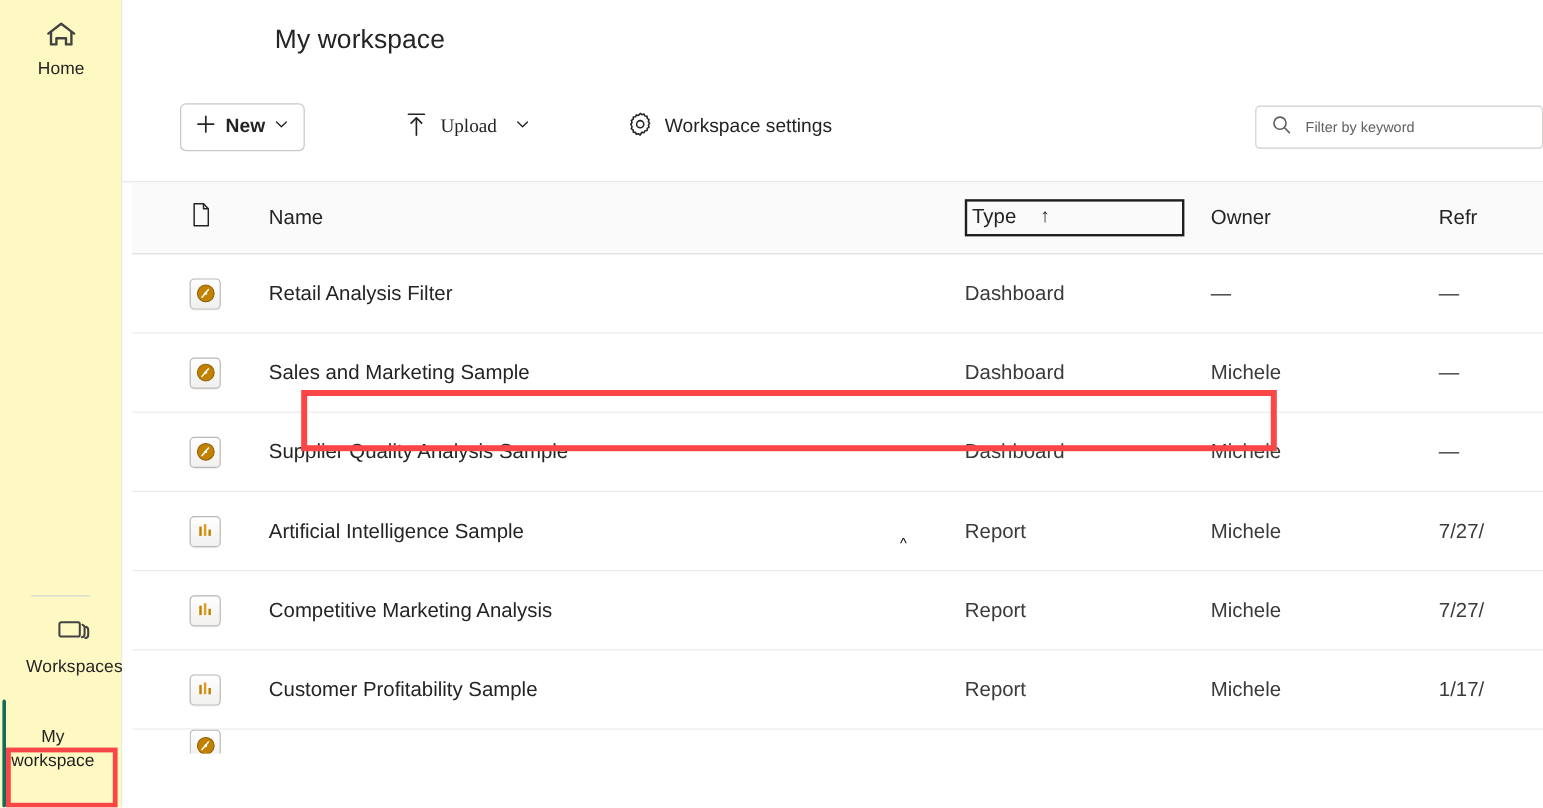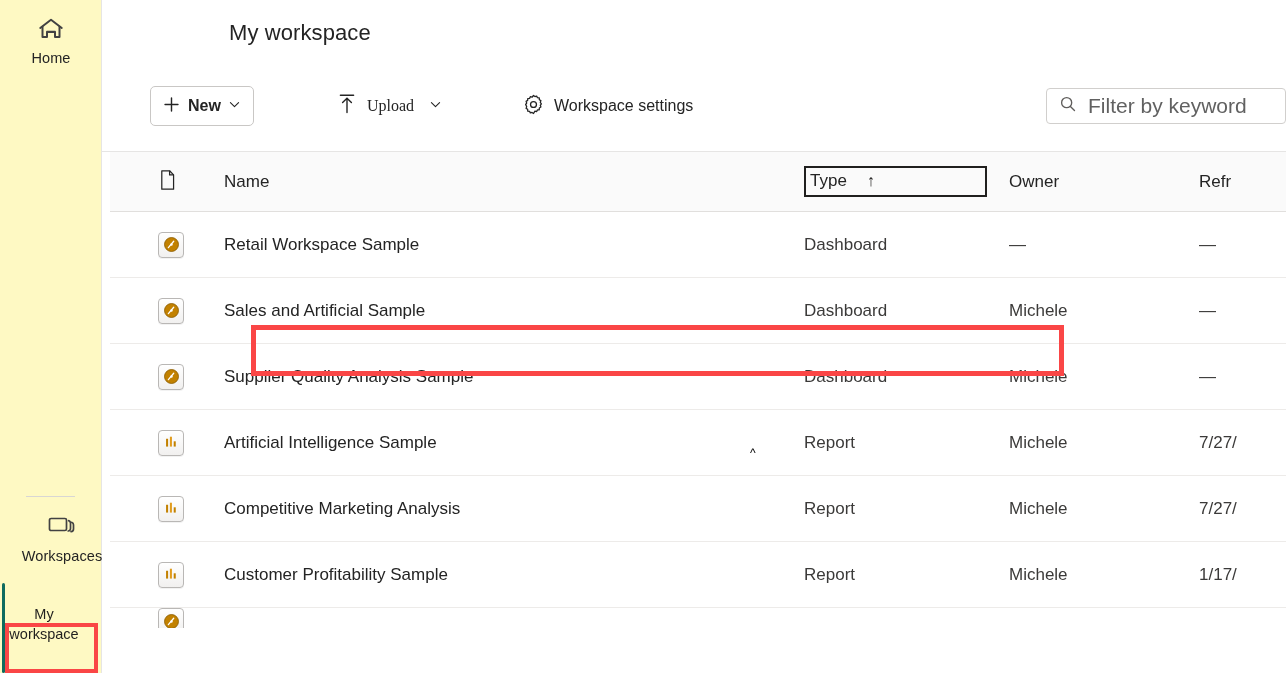--- a/index.html
+++ b/index.html
@@ -153,21 +153,21 @@
     background: #ffffff;
     display: flex; align-items: center;
     padding-left: 12px;
     gap: 11px;
     overflow: hidden;
   }
   .search-box input {
     border: none; outline: none;
     background: transparent;
     font-family: "Liberation Sans", sans-serif;
-    font-size: 21px;
+    font-size: 12px;
     color: #0f766e;
     width: 190px;
     padding: 0;
   }
   .search-box input::placeholder { color: #616161; opacity: 1; }
 
   
   .table {
     position: absolute;
     left: 8px; top: 152px;
@@ -377,37 +377,37 @@
             <div class="c-icon">
               <span class="itemicon">
                 <svg width="17" height="17" viewBox="0 0 20 20">
                   <circle cx="10" cy="10" r="8.2" fill="#c28100"></circle>
                   <circle cx="10" cy="10" r="8.2" fill="none" stroke="#8c5d00" stroke-width="1"></circle>
                   <path d="M6.3 13.7 L12.6 6.2" stroke="#ffffff" stroke-width="1.5" stroke-linecap="round"></path>
                   <circle cx="10" cy="10" r="1.4" fill="#ffffff"></circle>
                 </svg>
               </span>
             </div>
-            <div class="c-name"><span class="cell-name">Retail Workspace Sample</span></div>
+            <div class="c-name"><span class="cell-name">Retail Analysis Filter</span></div>
             <div class="c-type"><span class="cell-text">Dashboard</span></div>
             <div class="c-owner"><span class="cell-text">—</span></div>
             <div class="c-refr"><span class="cell-text">—</span></div>
           </div>
           <div class="row">
             <div class="c-icon">
               <span class="itemicon">
                 <svg width="17" height="17" viewBox="0 0 20 20">
                   <circle cx="10" cy="10" r="8.2" fill="#c28100"></circle>
                   <circle cx="10" cy="10" r="8.2" fill="none" stroke="#8c5d00" stroke-width="1"></circle>
                   <path d="M6.3 13.7 L12.6 6.2" stroke="#ffffff" stroke-width="1.5" stroke-linecap="round"></path>
                   <circle cx="10" cy="10" r="1.4" fill="#ffffff"></circle>
                 </svg>
               </span>
             </div>
-            <div class="c-name"><span class="cell-name">Sales and Artificial Sample</span></div>
+            <div class="c-name"><span class="cell-name">Sales and Marketing Sample</span></div>
             <div class="c-type"><span class="cell-text">Dashboard</span></div>
             <div class="c-owner"><span class="cell-text">Michele</span></div>
             <div class="c-refr"><span class="cell-text">—</span></div>
           </div>
           <div class="row">
             <div class="c-icon">
               <span class="itemicon">
                 <svg width="17" height="17" viewBox="0 0 20 20">
                   <circle cx="10" cy="10" r="8.2" fill="#c28100"></circle>
                   <circle cx="10" cy="10" r="8.2" fill="none" stroke="#8c5d00" stroke-width="1"></circle>

